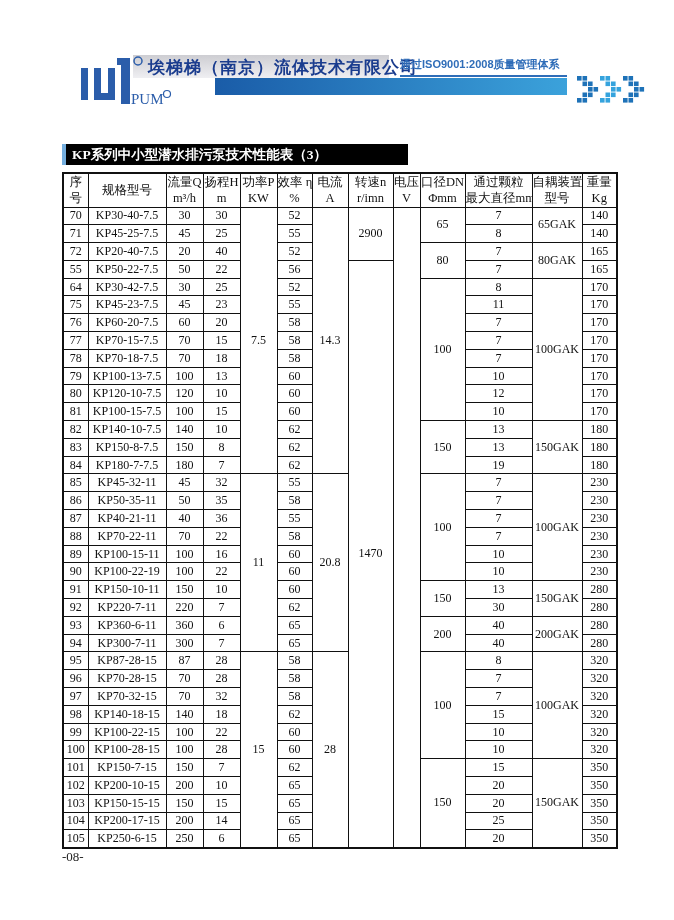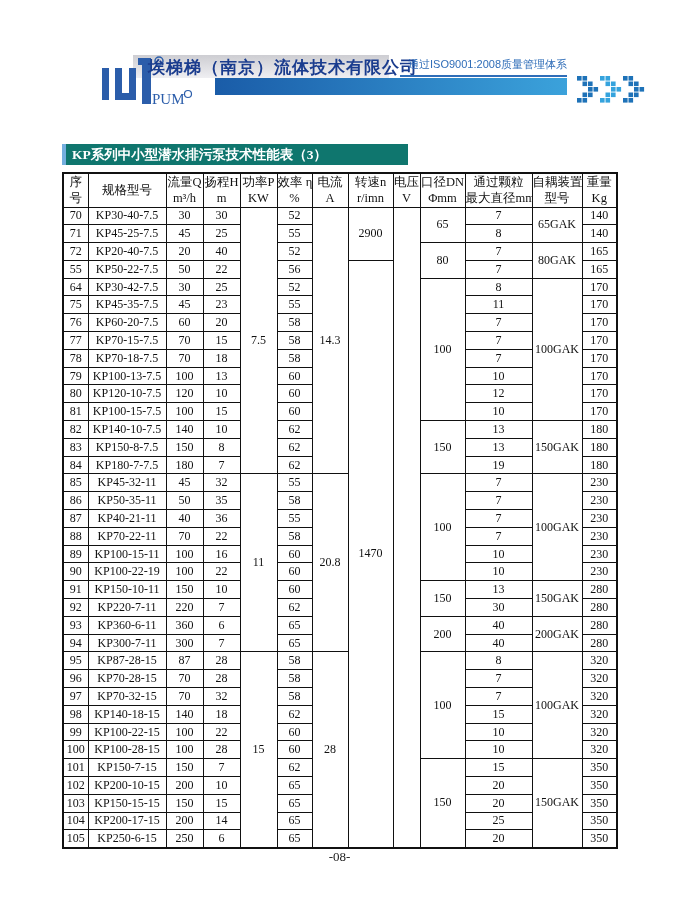--- a/index.html
+++ b/index.html
@@ -1,65 +1,65 @@
 <!DOCTYPE html>
 <html><head>
 <meta charset="utf-8">
 <style>
   html,body{margin:0;padding:0;background:#fff;}
   .page{
     position:relative;width:674px;height:920px;background:#ffffff;overflow:hidden;
     font-family:"Liberation Serif",serif;color:#111;
   }
   
-  .logo{position:absolute;left:100px;top:54px;width:100px;height:52px;text-align:center;}
+  .logo{position:absolute;left:79px;top:54px;width:100px;height:52px;text-align:center;}
   .band{
     position:absolute;left:133px;top:55px;width:256px;height:23px;
     background:linear-gradient(#cdcdd2,#efeff2);
   }
   .company-name{
     position:absolute;left:148px;top:56px;width:250px;
     font-size:17px;font-weight:bold;color:#1a3c8e;letter-spacing:1px;white-space:nowrap;
   }
   .blue-bar{
     position:absolute;left:215px;top:78px;width:352px;height:17px;
     background:linear-gradient(to right,#1a5ca8,#3ba2db);
   }
   .iso-text{
-    position:absolute;left:400px;top:57px;width:167px;text-align:right;
-    font-size:11px;font-weight:normal;color:#2f6db8;
+    position:absolute;left:400px;top:57px;width:167px;text-align:left;
+    font-size:11px;font-weight:bold;color:#2f6db8;
     border-bottom:2px solid #2f6db8;padding-bottom:3px;
     font-family:"Liberation Sans",sans-serif;white-space:nowrap;
   }
   .chevrons{position:absolute;left:577px;top:74px;width:70px;height:30px;}
   
   .title-bar{
     position:absolute;left:62px;top:144px;width:346px;height:21px;
-    background:#0f766e;border-left:4px solid #74aede;box-sizing:border-box;
+    background:#000000;border-left:4px solid #74aede;box-sizing:border-box;
     color:#ffffff;font-size:13.5px;font-weight:bold;line-height:21px;
     padding-left:6px;white-space:nowrap;
   }
   
   .spec-table{
     position:absolute;left:62px;top:172px;width:555px;
     border-collapse:collapse;table-layout:fixed;
     border:2px solid #111;
   }
   .spec-table th,.spec-table td{
     border:1px solid #111;text-align:center;vertical-align:middle;
     padding:0;font-weight:normal;overflow:hidden;white-space:nowrap;
   }
   .spec-table thead tr{height:34px;}
   .spec-table th{font-size:12.5px;}
   .spec-table th div{line-height:16px;}
   .spec-table tbody tr{height:17.8px;}
   .spec-table td{font-size:12px;}
   
   .footer{
-    position:absolute;left:62px;top:849px;width:555px;text-align:center;
+    position:absolute;left:62px;top:849px;width:555px;
     font-size:13px;color:#222;
   }
 </style>
 </head>
 <body>
 
 <div class="page">
 
   <div>
     <div class="band"></div>
@@ -250,21 +250,21 @@
           <td>30</td>
           <td>25</td>
           <td>52</td>
           <td rowspan="8">100</td>
           <td>8</td>
           <td rowspan="8">100GAK</td>
           <td>170</td>
         </tr>
         <tr>
           <td>75</td>
-          <td>KP45-35-7.5</td>
+          <td>KP45-23-7.5</td>
           <td>45</td>
           <td>23</td>
           <td>55</td>
           <td>11</td>
           <td>170</td>
         </tr>
         <tr>
           <td>76</td>
           <td>KP60-20-7.5</td>
           <td>60</td>

